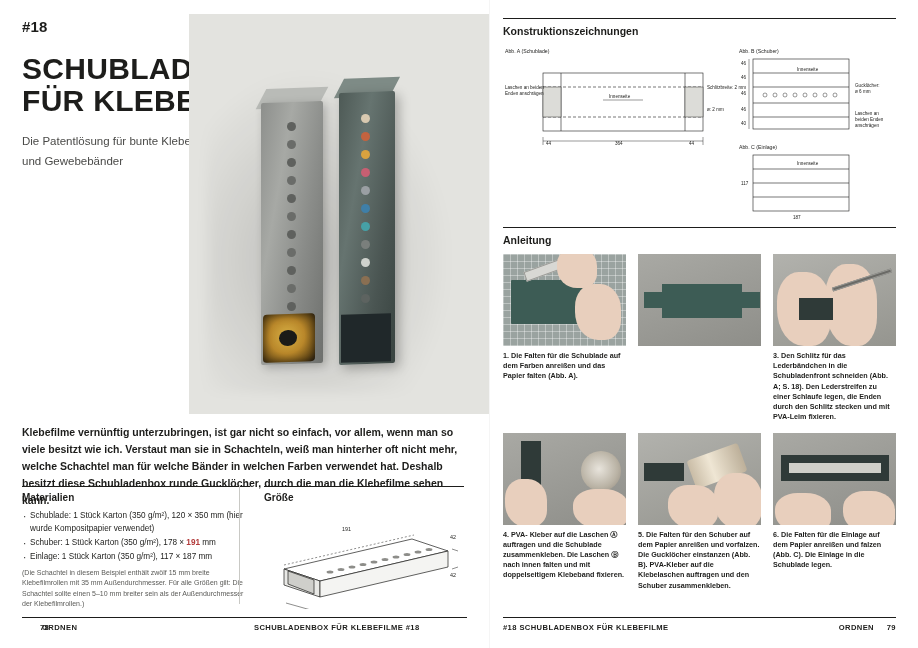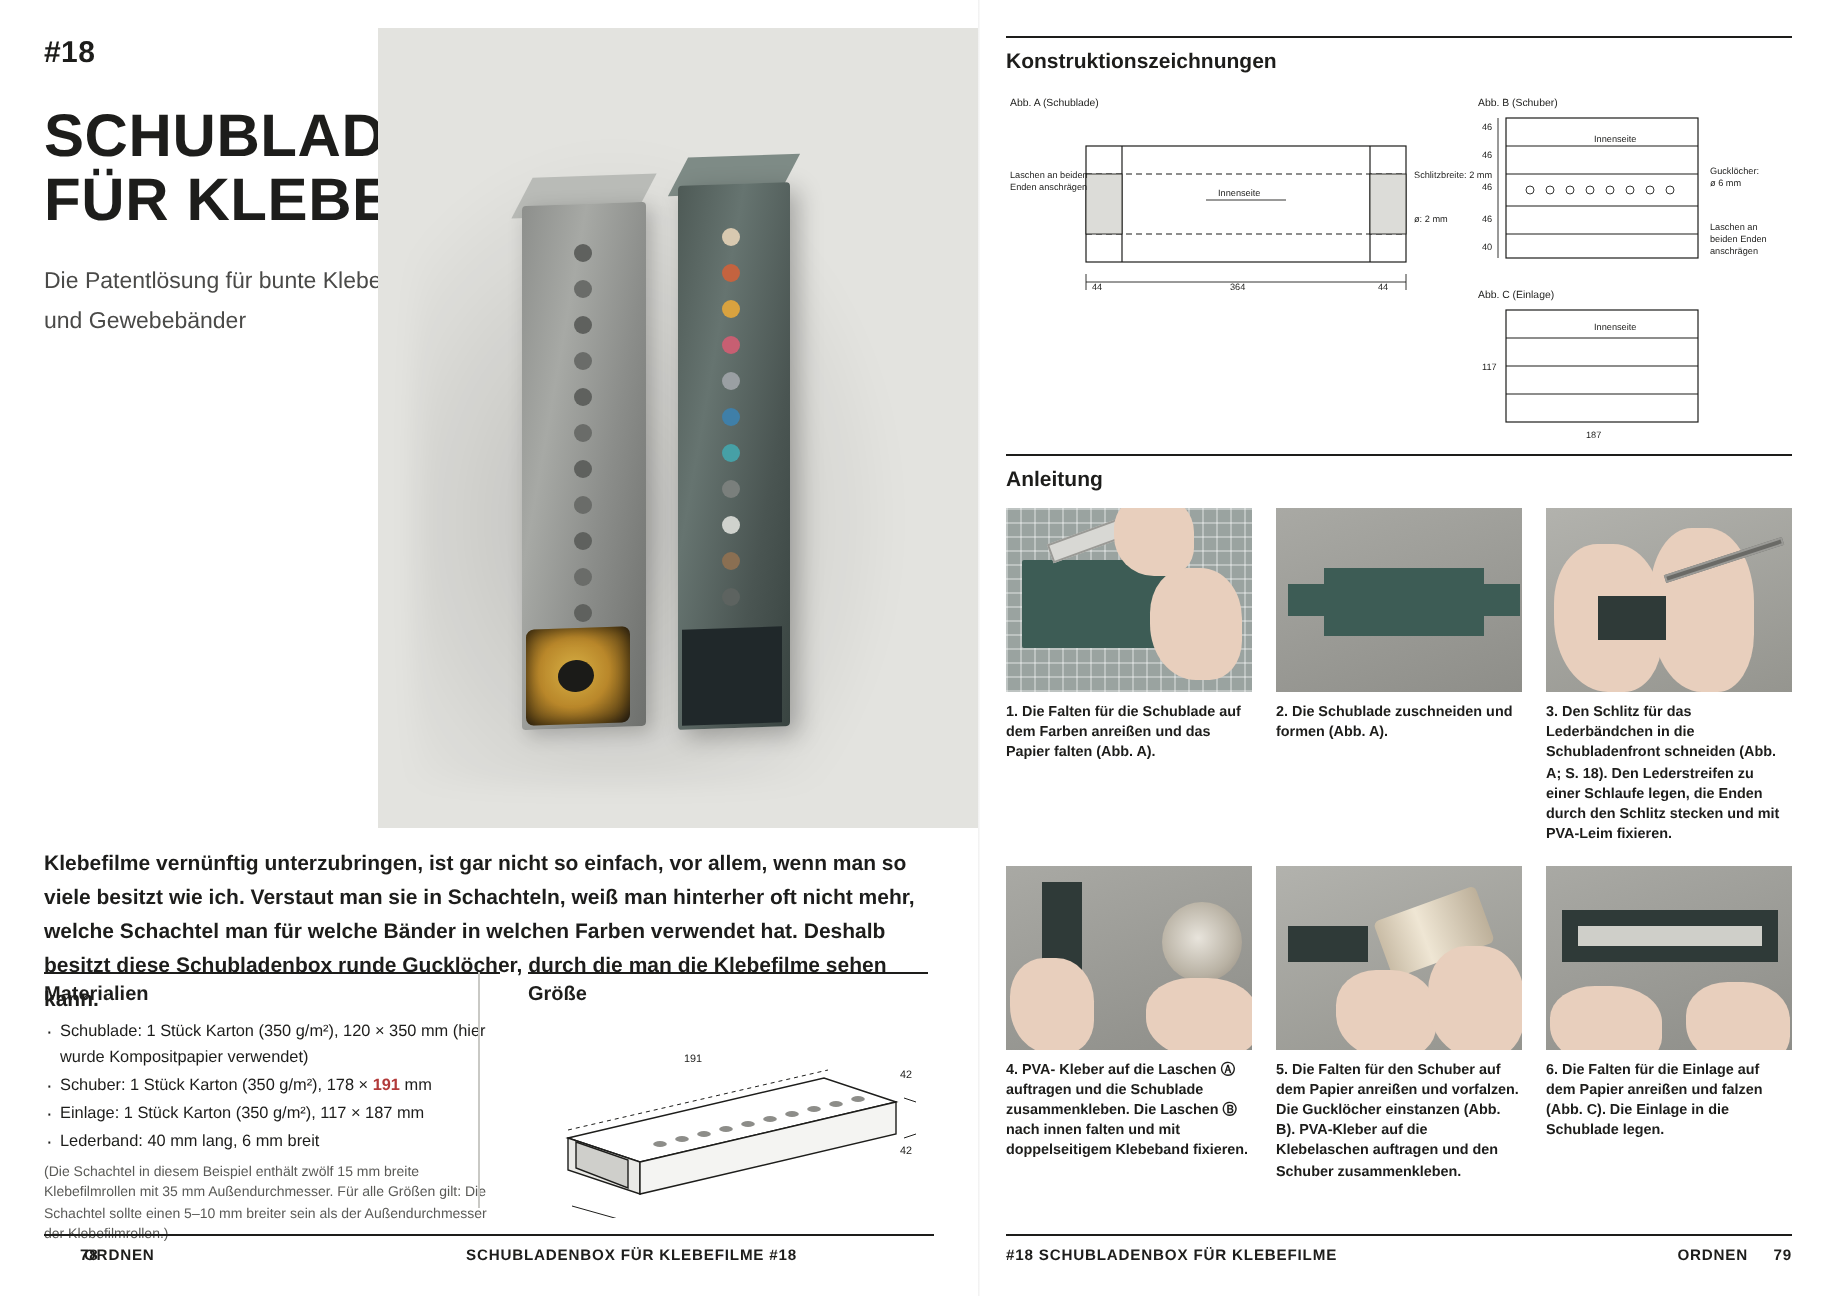--- a/index.html
+++ b/index.html
@@ -131,21 +131,21 @@
   .tube { position: absolute; background: linear-gradient(90deg, #c9bca6, #efe6d4 40%, #bdb09a); border-radius: 3px; }
 
   
   .footer {
     position: absolute; bottom: 16px; font-size: 7.6px; font-weight: 700;
     letter-spacing: 0.4px; text-transform: uppercase;
   }
   .footer-rule { position: absolute; height: 1px; background: #1d1d1b; }
   .f-left-num { left: 40px; bottom: 16px; color: #1d1d1b; }
   .f-left-lbl { left: 42px; bottom: 16px; }
-  .f-left-center { left: 233px; bottom: 16px; }
+  .f-left-center { left: 254px; bottom: 16px; }
   .f-right-lbl { left: 14px; bottom: 16px; }
   .f-right-ordnen { right: 44px; bottom: 16px; }
   .f-right-num { right: 22px; bottom: 16px; }
 </style>
 </head>
 <body>
 
 <div class="spread">
 
   <div class="page page-left">
@@ -196,21 +196,20 @@
 
     <div class="cols">
       <div class="col-mat col-rule">
         <div class="col-head">Materialien</div>
         <ul class="mat-list">
           <li>Schublade: 1 Stück Karton (350 g/m²), 120 × 350 mm (hier wurde Kompositpapier verwendet)</li>
           <li>
             <span>Schuber: 1 Stück Karton (350 g/m²), 178 × <span class="em-red">191</span> mm</span>
           </li>
           <li>Einlage: 1 Stück Karton (350 g/m²), 117 × 187 mm</li>
-          <li>Lederband: 40 mm lang, 6 mm breit</li>
         </ul>
         <div class="mat-note">(Die Schachtel in diesem Beispiel enthält zwölf 15 mm breite Klebefilmrollen mit 35 mm Außendurchmesser. Für alle Größen gilt: Die Schachtel sollte einen 5–10 mm breiter sein als der Außendurchmesser der Klebefilmrollen.)</div>
       </div>
 
       <div class="col-size col-rule">
         <div class="col-head">Größe</div>
         <div class="iso">
           <svg width="196" height="92" viewBox="0 0 196 92">
             <g fill="none" stroke="#1d1d1b" stroke-width="0.7">
 
@@ -357,24 +356,20 @@
             <span>Die Falten für die Schublade auf dem Farben anreißen und das Papier falten (Abb. A).</span>
           </div>
         </div>
 
         <div>
           <div class="step-photo bg-grey">
             <div class="card-green" style="left:24px;top:30px;width:80px;height:34px;"></div>
             <div class="card-green" style="left:6px;top:38px;width:24px;height:16px;"></div>
             <div class="card-green" style="left:98px;top:38px;width:24px;height:16px;"></div>
           </div>
-          <div class="step-cap">
-            <span>2.</span>
-            <span>Die Schublade zuschneiden und formen (Abb. A).</span>
-          </div>
         </div>
 
         <div>
           <div class="step-photo bg-grey2">
             <div class="hand" style="left:4px;top:18px;width:54px;height:74px;"></div>
             <div class="hand" style="left:52px;top:10px;width:52px;height:82px;"></div>
             <div class="card-dark" style="left:26px;top:44px;width:34px;height:22px;"></div>
             <div class="ruler" style="left:58px;top:24px;width:62px;height:4px;transform:rotate(-18deg);background:#6a6a66;"></div>
           </div>
           <div class="step-cap">

